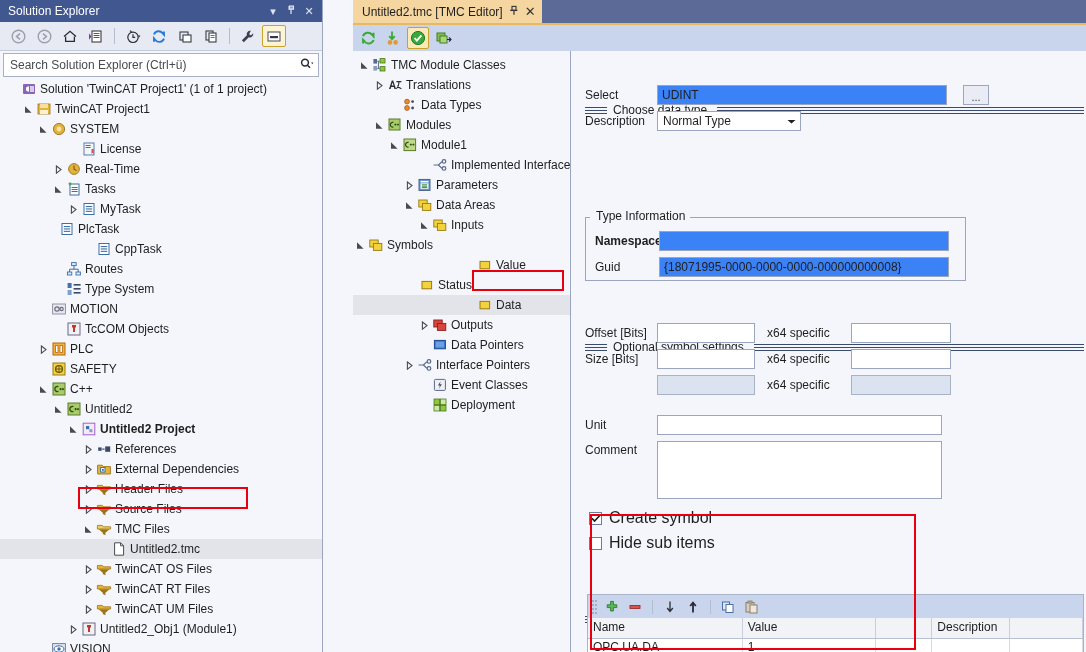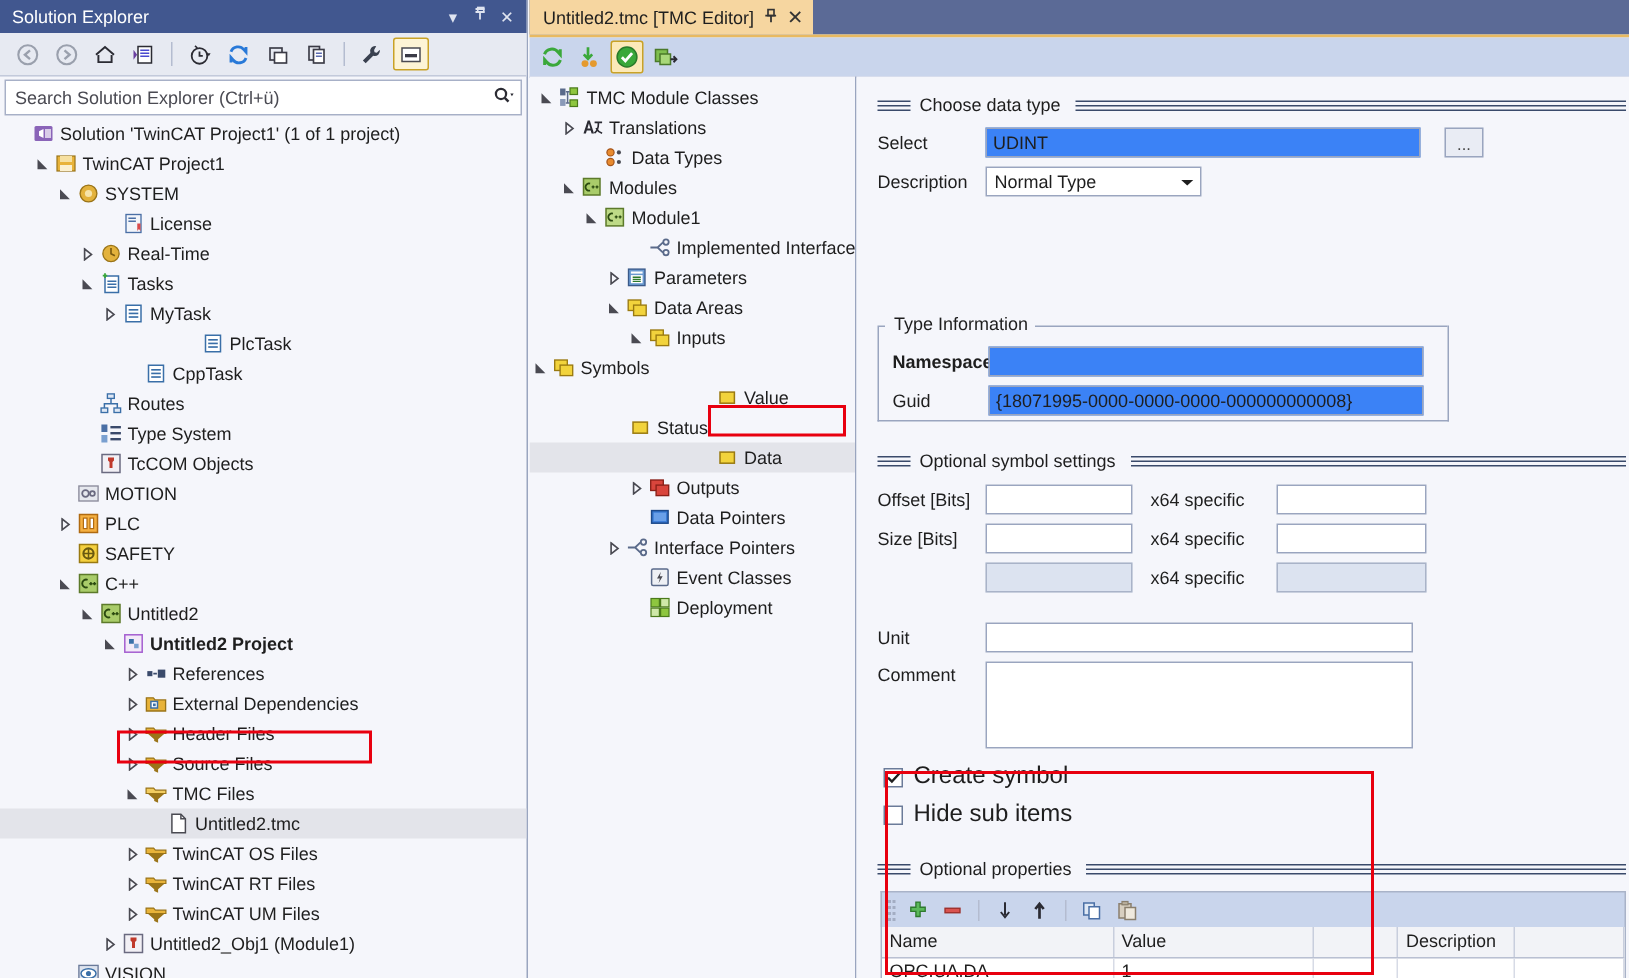--- a/index.html
+++ b/index.html
@@ -5,21 +5,21 @@
   html,body{margin:0;padding:0;}
   body{
     width:1086px;height:652px;overflow:hidden;
     font-family:"Liberation Sans","DejaVu Sans",sans-serif;
     font-size:12px;color:#1e1e1e;background:#F5F6FB;
     -webkit-font-smoothing:antialiased;
   }
   .app{position:relative;width:1086px;height:652px;}
 
   
-  .se{position:absolute;left:0;top:0;width:352px;height:652px;background:#F5F6FB;
+  .se{position:absolute;left:0;top:0;width:323px;height:652px;background:#F5F6FB;
       border-right:1px solid #9aa5bf;box-sizing:border-box;}
   .se-title{height:22px;background:#41578F;color:#fff;display:flex;align-items:center;
       padding:0 4px 0 8px;font-size:12px;}
   .se-title .t{flex:1;}
   .se-title .tb{width:18px;text-align:center;color:#dfe4f0;font-size:11px;cursor:default;}
   .se-toolbar{height:28px;background:#E7EAF2;border-bottom:1px solid #c3cadb;
       display:flex;align-items:center;padding:0 6px;gap:2px;}
   .tbi{width:24px;height:22px;display:flex;align-items:center;justify-content:center;
       border-radius:2px;}
   .tbi.on{background:#FDF4D6;border:1px solid #C9A227;box-sizing:border-box;}
@@ -51,21 +51,21 @@
   .etbi.on{background:#FCE9B8;border:1px solid #C9A227;box-sizing:border-box;}
 
   .ed-body{position:absolute;left:0;top:51px;right:0;bottom:0;display:flex;}
   .mid{width:218px;background:#F5F6FB;border-right:1px solid #9aa5bf;
        position:relative;overflow:hidden;box-sizing:border-box;}
   .mid-tree{padding-top:4px;}
   .right{flex:1;background:#F5F6FB;position:relative;overflow:hidden;}
 
   
   .grp{position:absolute;left:14px;right:0;}
-  .grp-hdr{display:flex;align-items:center;gap:6px;height:14px;}
+  .grp-hdr{display:flex;align-items:center;gap:6px;height:14px;margin-top:40px;}
   .grp-hdr .bars{width:22px;height:8px;position:relative;flex:0 0 22px;}
   .grp-hdr .bars i{position:absolute;left:0;right:0;height:1px;background:#3a4a6b;}
   .grp-hdr .bars i:nth-child(1){top:1px;}
   .grp-hdr .bars i:nth-child(2){top:4px;}
   .grp-hdr .bars i:nth-child(3){top:7px;}
   .grp-hdr .gt{font-size:12px;color:#1e1e1e;}
   .grp-hdr .line{flex:1;height:8px;position:relative;}
   .grp-hdr .line i{position:absolute;left:4px;right:0;height:1px;background:#3a4a6b;}
   .grp-hdr .line i:nth-child(1){top:1px;}
   .grp-hdr .line i:nth-child(2){top:4px;}
@@ -303,21 +303,21 @@
           <span class="ic">
             <svg width="16" height="16" viewBox="0 0 16 16">
               <rect x="3" y="2.5" width="10" height="11" fill="#fff" stroke="#3a6fa8" stroke-width="1"></rect>
               <rect x="4.8" y="5" width="6.4" height="1.1" fill="#3a6fa8"></rect>
               <rect x="4.8" y="7.4" width="6.4" height="1.1" fill="#3a6fa8"></rect>
               <rect x="4.8" y="9.8" width="6.4" height="1.1" fill="#3a6fa8"></rect>
             </svg>
           </span>
           <span class="lbl">MyTask</span>
         </div>
-        <div class="row" style="padding-left:119px">
+        <div class="row" style="padding-left:44px">
           <span class="tw"></span>
           <span class="ic">
             <svg width="16" height="16" viewBox="0 0 16 16">
               <rect x="3" y="2.5" width="10" height="11" fill="#fff" stroke="#3a6fa8" stroke-width="1"></rect>
               <rect x="4.8" y="5" width="6.4" height="1.1" fill="#3a6fa8"></rect>
               <rect x="4.8" y="7.4" width="6.4" height="1.1" fill="#3a6fa8"></rect>
               <rect x="4.8" y="9.8" width="6.4" height="1.1" fill="#3a6fa8"></rect>
             </svg>
           </span>
           <span class="lbl">PlcTask</span>
@@ -352,40 +352,40 @@
             <svg width="16" height="16" viewBox="0 0 16 16">
               <rect x="1.6" y="2" width="4" height="5" fill="#4a6fa5"></rect>
               <rect x="1.6" y="9" width="4" height="5" fill="#7aa0d0"></rect>
               <rect x="7.6" y="3" width="7" height="1.6" fill="#3a4a6b"></rect>
               <rect x="7.6" y="7" width="7" height="1.6" fill="#3a4a6b"></rect>
               <rect x="7.6" y="11" width="7" height="1.6" fill="#3a4a6b"></rect>
             </svg>
           </span>
           <span class="lbl">Type System</span>
         </div>
-        <div class="row" style="padding-left:51px">
-          <span class="tw"></span>
-          <span class="ic">
-            <svg width="16" height="16" viewBox="0 0 16 16">
-              <rect x="2" y="2" width="12" height="12" fill="#F2F0F5" stroke="#6a6a80" stroke-width="1"></rect>
-              <path d="M6 4h4v2l-1 1v4h-2V7L6 6z" fill="#c0392b"></path>
-            </svg>
-          </span>
-          <span class="lbl">TcCOM Objects</span>
-        </div>
         <div class="row" style="padding-left:36px">
           <span class="tw"></span>
           <span class="ic">
             <svg width="16" height="16" viewBox="0 0 16 16">
               <rect x="1.6" y="3" width="12.8" height="10" fill="#e6e8ee" stroke="#8a8a9a" stroke-width="0.9"></rect>
               <circle cx="6" cy="8" r="2.2" fill="none" stroke="#6a6a80" stroke-width="1.2"></circle>
               <circle cx="10.6" cy="8" r="1.6" fill="none" stroke="#6a6a80" stroke-width="1.2"></circle>
             </svg>
           </span>
           <span class="lbl">MOTION</span>
+        </div>
+        <div class="row" style="padding-left:51px">
+          <span class="tw"></span>
+          <span class="ic">
+            <svg width="16" height="16" viewBox="0 0 16 16">
+              <rect x="2" y="2" width="12" height="12" fill="#F2F0F5" stroke="#6a6a80" stroke-width="1"></rect>
+              <path d="M6 4h4v2l-1 1v4h-2V7L6 6z" fill="#c0392b"></path>
+            </svg>
+          </span>
+          <span class="lbl">TcCOM Objects</span>
         </div>
         <div class="row" style="padding-left:36px">
           <span class="tw">
             <svg width="9" height="9" viewBox="0 0 9 9">
               <path d="M2.4 1 7 4.6 2.4 8.2z" fill="none" stroke="#4a4a52" stroke-width="1.1"></path>
             </svg>
           </span>
           <span class="ic">
             <svg width="16" height="16" viewBox="0 0 16 16">
               <rect x="2" y="2" width="12" height="12" fill="#F5B041" stroke="#b06a10" stroke-width="1"></rect>

